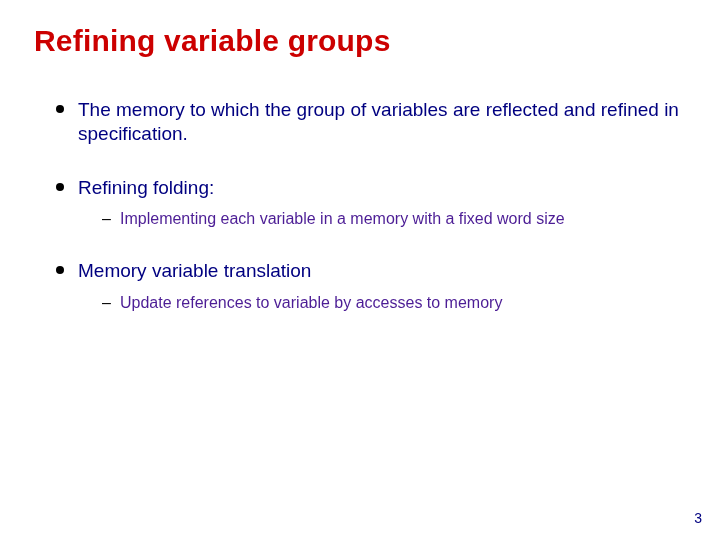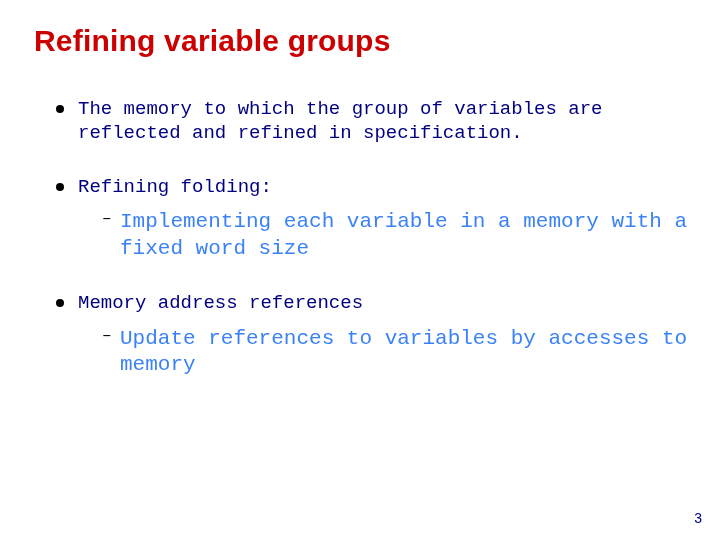--- a/index.html
+++ b/index.html
@@ -14,21 +14,20 @@
   .title {
     color: #cc0000;
     font-size: 30px;
     font-weight: bold;
     letter-spacing: 0.2px;
     margin-bottom: 40px;
   }
   ul.top {
     list-style: none;
     padding-left: 22px;
-    font-family: Liberation Mono, monospace;
   }
   ul.top > li {
     position: relative;
     color: #000080;
     font-size: 19px;
     line-height: 1.25;
     margin-bottom: 30px;
     padding-left: 22px;
   }
   ul.top > li::before {
@@ -41,22 +40,22 @@
     background: #000;
     border-radius: 50%;
   }
   ul.sub {
     list-style: none;
     margin-top: 10px;
     padding-left: 24px;
   }
   ul.sub > li {
     position: relative;
-    color: #3b82f6;
-    font-size: 21px;
+    color: #4c1d95;
+    font-size: 16px;
     line-height: 1.25;
     padding-left: 18px;
     margin-bottom: 6px;
   }
   ul.sub > li::before {
     content: "–";
     position: absolute;
     left: 0;
     top: 0;
     color: #000;
@@ -82,23 +81,23 @@
     </li>
     <li>
       <span>Refining folding:</span>
       <ul class="sub">
         <li>
           <span>Implementing each variable in a memory with a fixed word size</span>
         </li>
       </ul>
     </li>
     <li>
-      <span>Memory address references</span>
+      <span>Memory variable translation</span>
       <ul class="sub">
         <li>
-          <span>Update references to variables by accesses to memory</span>
+          <span>Update references to variable by accesses to memory</span>
         </li>
       </ul>
     </li>
   </ul>
 
   <div class="pagenum">3</div>
 </div>
 
 </body></html>

